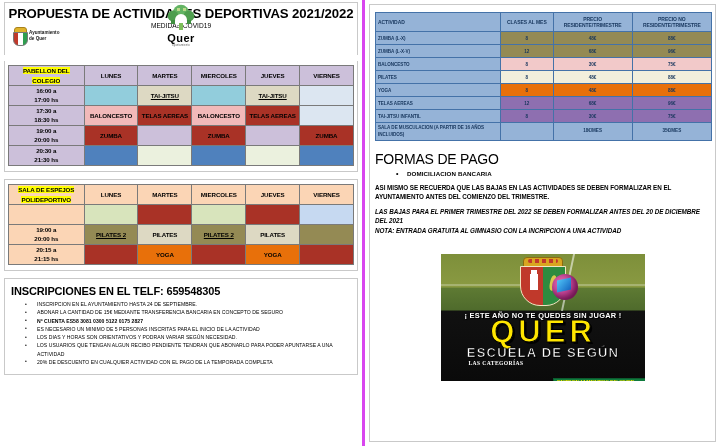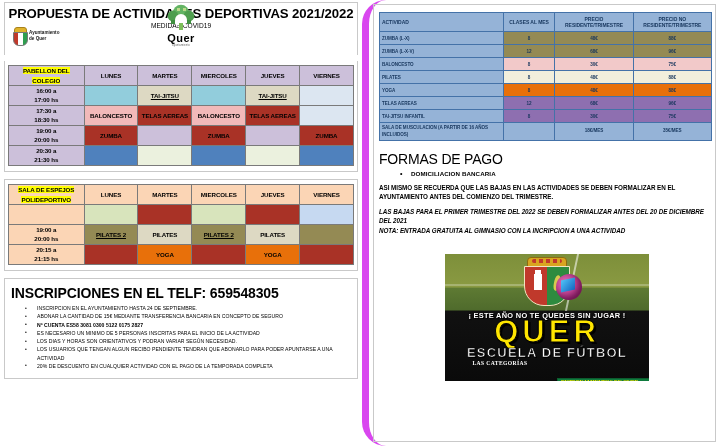--- a/index.html
+++ b/index.html
@@ -4,21 +4,21 @@
 <style>
   html,body{margin:0;padding:0;background:#ffffff;}
   body{width:720px;height:446px;overflow:hidden;
        font-family:"Liberation Sans",sans-serif;color:#000;}
   .page{position:relative;width:720px;height:446px;background:#fff;display:flex;}
 
   
   .col-left{position:relative;width:362px;height:446px;box-sizing:border-box;
             padding:2px 0 0 0;}
   .col-right{position:relative;width:358px;height:446px;box-sizing:border-box;
-             border-left:7px solid #d946ef;border-radius:24px;}
+             border-left:3px solid #d946ef;}
 
   
   .hdr{position:relative;height:52px;border-left:1px solid #c9c9c9;
        border-top:1px solid #c9c9c9;border-right:1px solid #c9c9c9;
        border-bottom:none;margin:0 4px;}
   .ayto{position:absolute;left:8px;top:24px;display:flex;align-items:center;gap:3px;}
   .crest{width:13px;height:18px;position:relative;}
   .crest .crown{position:absolute;top:0;left:1px;width:11px;height:5px;
      background:#e0b32a;border-radius:3px 3px 0 0;border:.5px solid #a8821c;}
   .crest .shield{position:absolute;top:5px;left:0;width:13px;height:12px;
@@ -43,21 +43,21 @@
   td.hour{font-size:6.3px;text-align:left;padding-left:3px;line-height:1.45;}
   td.corner{text-align:left;padding:2px 0 2px 3px;line-height:1.5;font-size:6.2px;}
   .hl{background:#ffff00;}
   td.dayhead{text-align:left;padding-left:4px;font-size:6.1px;}
   .u{text-decoration:underline;}
   .thin td{height:7px;}
   .t2 td{height:19px;}
 
   
   .insc{margin:7px 4px 0 4px;border:1px solid #c9c9c9;padding:6px 4px 8px 6px;}
-  .insc h3{margin:0 0 3px 0;font-size:14px;font-weight:bold;letter-spacing:-.15px;}
+  .insc h3{margin:0 0 3px 0;font-size:11px;font-weight:bold;letter-spacing:-.15px;}
   .insc ul{margin:0;padding-left:26px;list-style:none;}
   .insc li{font-size:5.1px;line-height:1.62;position:relative;letter-spacing:.02px;}
   .insc li:before{content:"\2022";position:absolute;left:-12px;top:-.5px;font-size:5px;}
   .insc li.b{font-weight:bold;}
 
   
   .price-wrap{margin:12px 8px 0 10px;}
   table.price{border-collapse:collapse;width:100%;table-layout:fixed;
               border:1px solid #5b7fae;}
   table.price td,table.price th{border:1px solid #4472a8;font-size:4.6px;
@@ -358,21 +358,21 @@
       <div class="shieldbig">
         <div class="cr"></div>
         <div class="bd">
             <div class="tower"></div>
             <div class="leaf"></div>
           </div>
         <div class="ball"></div>
       </div>
       <div class="banner1">¡ ESTE AÑO NO TE QUEDES SIN JUGAR !</div>
       <div class="quer-big">QUER</div>
-      <div class="escuela">ESCUELA DE FÚTBOL</div>
+      <div class="escuela">ESCUELA DE SEGÚN</div>
       <div class="todas">
         <div class="t2">LAS CATEGORÍAS</div>
 
       </div>
 
       <div class="entrebox">
         <div class="e1">ENTRENAMIENTOS EN QUER</div>
 
       </div>
 

